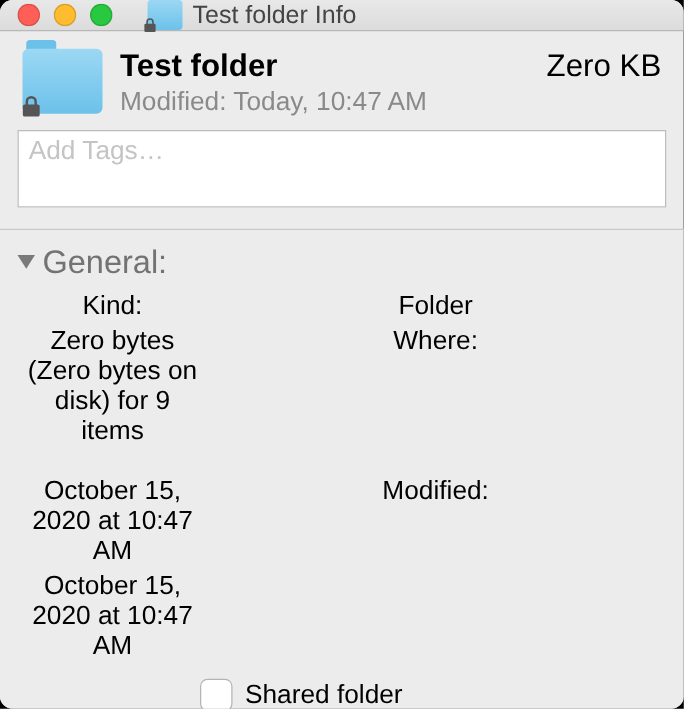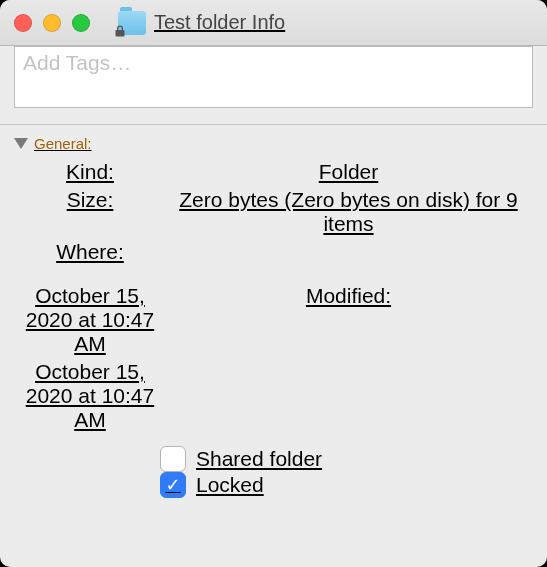--- a/index.html
+++ b/index.html
@@ -11,21 +11,20 @@
     overflow: hidden;
   }
   .window {
     width: 547px;
     height: 567px;
     background: #ececec;
     border-radius: 10px;
     overflow: hidden;
     display: flex;
     flex-direction: column;
-    text-decoration: underline;
   }
   .titlebar {
     height: 46px;
     background: linear-gradient(#e8e8e8, #dcdcdc);
     display: flex;
     align-items: center;
     padding: 0 14px;
     border-bottom: 1px solid #b8b8b8;
   }
   .traffic-lights { display: flex; gap: 11px; align-items: center; }
@@ -65,21 +64,21 @@
   .tags-input {
     width: 100%; height: 62px; border: 1px solid #bcbcbc;
     background: #fff; font-size: 21px; padding: 4px 8px;
     resize: none; outline: none; font-family: inherit;
     color: #c2410c;
   }
   .tags-input::placeholder { color: #c4c4c4; }
   .content { background: #ececec; padding: 8px 0 0 0; border-top: 1px solid #c8c8c8; }
   .section-header {
     display: flex; align-items: center; gap: 6px;
-    padding: 2px 14px 6px 14px; font-size: 15px; color: #a16207;
+    padding: 2px 14px 6px 14px; font-size: 26px; color: #737373;
     cursor: default;
   }
   .disclosure {
     width: 0; height: 0;
     border-left: 7px solid transparent;
     border-right: 7px solid transparent;
     border-top: 11px solid #7a7a7a;
   }
   .kv-grid {
     display: grid; grid-template-columns: 140px 1fr;
@@ -118,36 +117,54 @@
         <div class="lock-badge">
           <svg width="10" height="12" viewBox="0 0 10 12">
               <path d="M2 5V3.5a3 3 0 016 0V5h.5a1 1 0 011 1v4.5a1 1 0 01-1 1h-7a1 1 0 01-1-1V6a1 1 0 011-1H2zm1.3 0h3.4V3.5a1.7 1.7 0 00-3.4 0V5z" fill="#555"></path>
             </svg>
         </div>
       </div>
       <span class="title-text">Test folder Info</span>
     </div>
   </div>
 
+  <div class="header">
+    <div class="big-icon">
+      <div class="folder-tab"></div>
+      <div class="folder-shape"></div>
+      <div class="lock-badge">
+        <svg width="16" height="18" viewBox="0 0 10 12">
+            <path d="M2 5V3.5a3 3 0 016 0V5h.5a1 1 0 011 1v4.5a1 1 0 01-1 1h-7a1 1 0 01-1-1V6a1 1 0 011-1H2zm1.3 0h3.4V3.5a1.7 1.7 0 00-3.4 0V5z" fill="#555"></path>
+          </svg>
+      </div>
+    </div>
+    <div class="header-text">
+      <div class="header-title">Test folder</div>
+      <div class="header-sub">
+        <span>Modified:</span>
+        <span>Today, 10:47 AM</span>
+      </div>
+    </div>
+    <div class="header-size">Zero KB</div>
+  </div>
 
   <div class="tags-area">
     <textarea class="tags-input" placeholder="Add Tags…" style=""></textarea>
   </div>
 
   <div class="content">
     <div class="section-header">
       <div class="disclosure"></div>
       <span>General:</span>
     </div>
 
     <div class="kv-grid">
       <div class="kv-label">Kind:</div>
       <div class="kv-value">Folder</div>
 
-      <div class="kv-label">Size:</div>
       <div class="kv-value">Zero bytes (Zero bytes on disk) for 9 items</div>
 
       <div class="kv-label">Where:</div>
       <div class="kv-value"></div>
 
       <div class="kv-spacer"></div>
 
       <div class="kv-value">October 15, 2020 at 10:47 AM</div>
 
       <div class="kv-label">Modified:</div>

